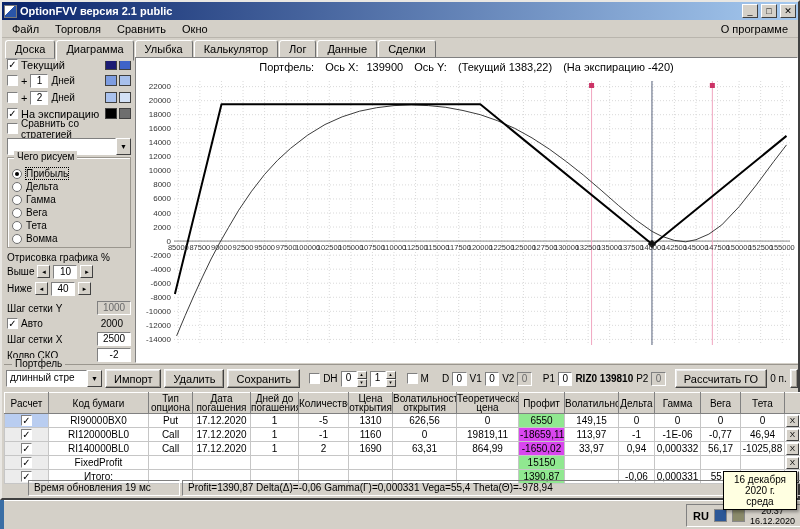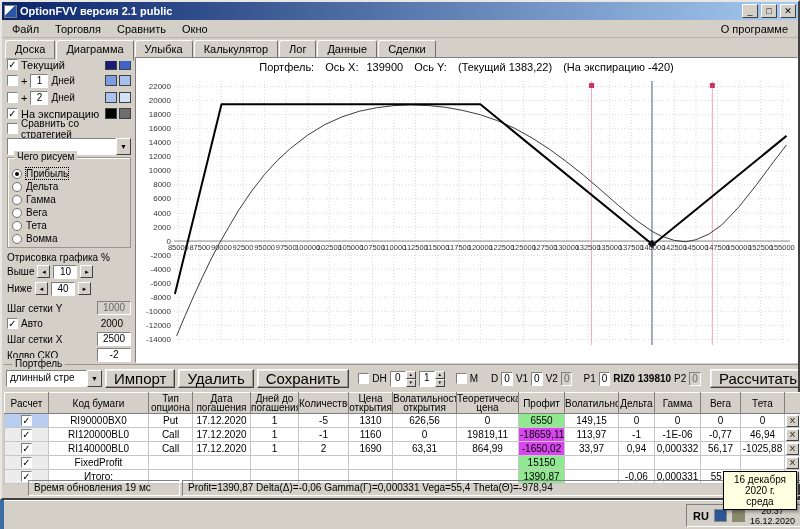--- a/index.html
+++ b/index.html
@@ -56,21 +56,21 @@
     border:1px solid;border-color:#808080 #fff #fff #808080;}
   .chart-header{height:17px;text-align:center;padding-top:3px;font-size:11px;white-space:nowrap;}
   .chart-header span{margin:0 4px;}
   svg text{font-family:"Liberation Sans",sans-serif;fill:#333;}
 
   
   .grouplabel{position:absolute;left:10px;top:356px;background:#d4d0c8;padding:0 3px;font-size:10px;z-index:2;}
   .groupline{position:absolute;left:2px;top:362px;width:794px;border-top:1px solid #9a968e;}
   .ptoolbar{position:absolute;left:4px;top:366px;width:792px;height:21px;display:flex;align-items:center;gap:3px;overflow:hidden;}
   .btn{background:#d4d0c8;border:1px solid;border-color:#fff #404040 #404040 #fff;box-shadow:inset -1px -1px 0 #9a968e,inset 1px 1px 0 #eee;
-    font-size:15px;height:19px;padding:0 8px;font-family:inherit;white-space:nowrap;}
+    font-size:11px;height:19px;padding:0 8px;font-family:inherit;white-space:nowrap;}
   .tlabel{font-size:10px;white-space:nowrap;}
   .nspin{display:flex;height:16px;}
   .nspin .field{width:16px;height:16px;text-align:center;}
   .arrs{display:flex;flex-direction:column;width:10px;}
   .arrs button{flex:1;font-size:5px;line-height:5px;padding:0;background:#d4d0c8;border:1px solid;border-color:#fff #404040 #404040 #fff;}
 
   
   .ptable{position:absolute;left:2px;top:390px;width:796px;border-collapse:collapse;table-layout:fixed;background:#fff;}
   .ptable th{background:#d4d0c8;border:1px solid;border-color:#fff #808080 #808080 #fff;font-weight:normal;
     font-size:10px;line-height:9px;padding:1px 0;height:16px;overflow:hidden;}

